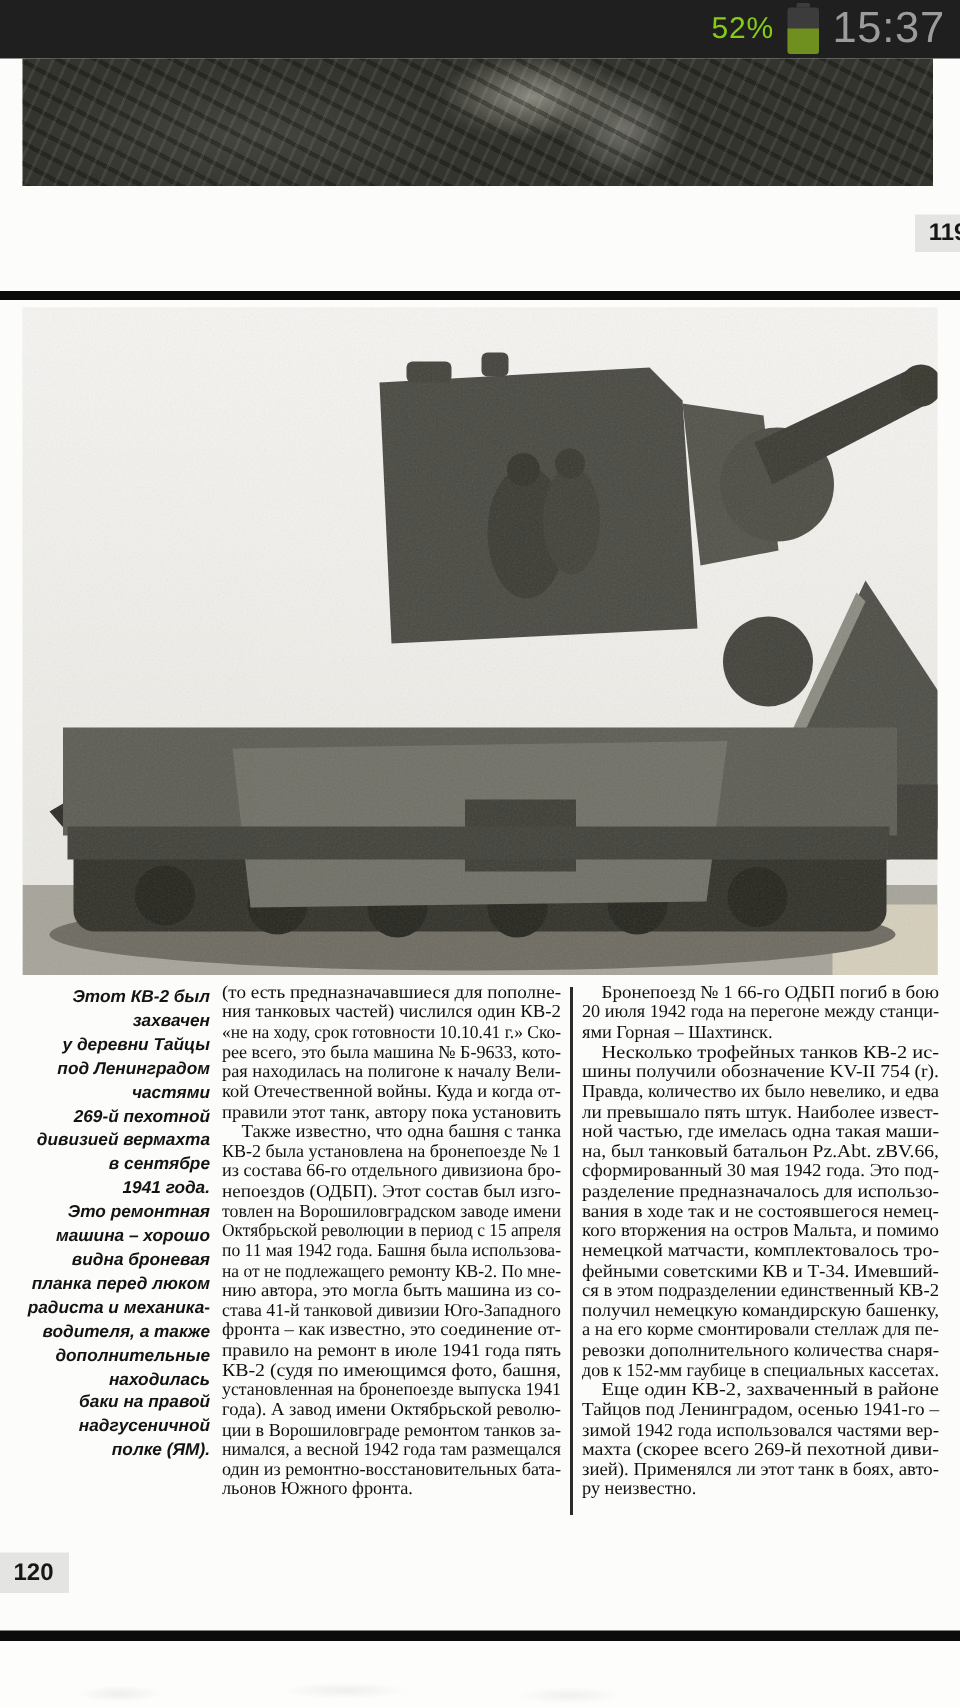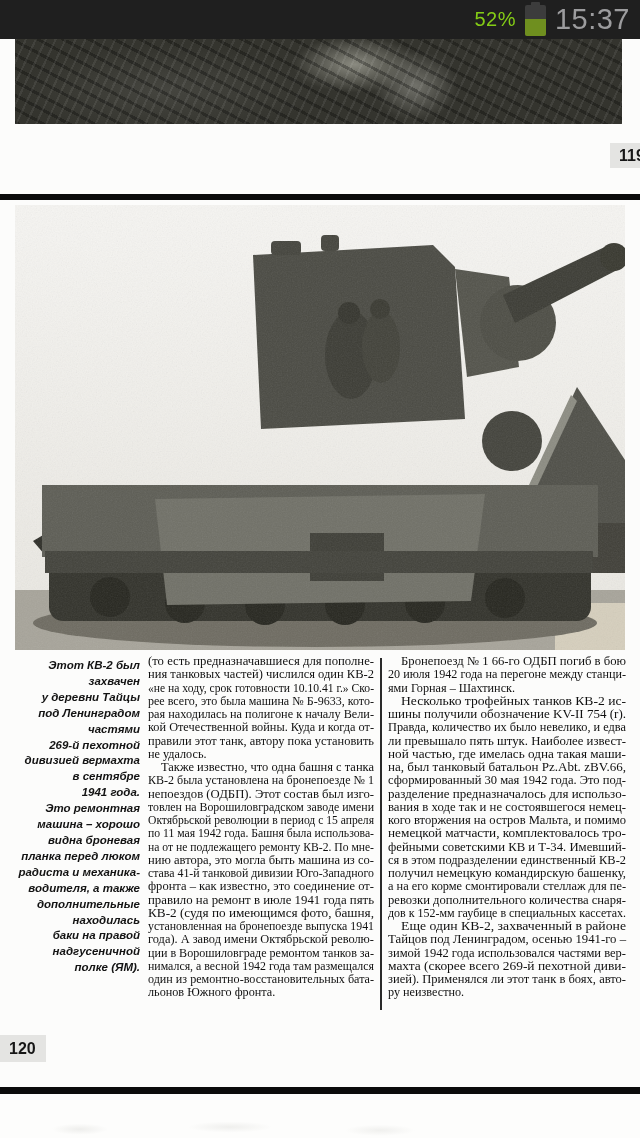--- a/index.html
+++ b/index.html
@@ -163,23 +163,23 @@
     </div>
 
   <div class="col col-mid">
       <div class="tline"><span class="ln" style="transform: scaleX(1.0428);">(то есть предназначавшиеся для пополне-</span></div>
       <div class="tline"><span class="ln" style="transform: scaleX(1.0265);">ния танковых частей) числился один КВ-2</span></div>
       <div class="tline"><span class="ln" style="transform: scaleX(0.9531);">«не на ходу, срок готовности 10.10.41 г.» Ско-</span></div>
       <div class="tline"><span class="ln" style="transform: scaleX(0.9885);">рее всего, это была машина № Б-9633, кото-</span></div>
       <div class="tline"><span class="ln" style="transform: scaleX(1.0045);">рая находилась на полигоне к началу Вели-</span></div>
       <div class="tline"><span class="ln" style="transform: scaleX(1.008);">кой Отечественной войны. Куда и когда от-</span></div>
       <div class="tline"><span class="ln" style="transform: scaleX(1.0169);">правили этот танк, автору пока установить</span></div>
-      <div class="tline lastline"><span class="ln" style="transform: scaleX(1);">не удалось.</span></div>
       <div class="tline indent"><span class="ln" style="transform: scaleX(1.0245);">Также известно, что одна башня с танка</span></div>
       <div class="tline"><span class="ln" style="transform: scaleX(0.9865);">КВ-2 была установлена на бронепоезде № 1</span></div>
+      <div class="tline"><span class="ln" style="transform: scaleX(0.9944);">из состава 66-го отдельного дивизиона бро-</span></div>
       <div class="tline"><span class="ln" style="transform: scaleX(1.0434);">непоездов (ОДБП). Этот состав был изго-</span></div>
       <div class="tline"><span class="ln" style="transform: scaleX(0.9735);">товлен на Ворошиловградском заводе имени</span></div>
       <div class="tline"><span class="ln" style="transform: scaleX(0.9517);">Октябрьской революции в период с 15 апреля</span></div>
       <div class="tline"><span class="ln" style="transform: scaleX(0.9595);">по 11 мая 1942 года. Башня была использова-</span></div>
       <div class="tline"><span class="ln" style="transform: scaleX(0.9537);">на от не подлежащего ремонту КВ-2. По мне-</span></div>
       <div class="tline"><span class="ln" style="transform: scaleX(1.0302);">нию автора, это могла быть машина из со-</span></div>
       <div class="tline"><span class="ln" style="transform: scaleX(0.9722);">става 41-й танковой дивизии Юго-Западного</span></div>
       <div class="tline"><span class="ln" style="transform: scaleX(1.0278);">фронта – как известно, это соединение от-</span></div>
       <div class="tline"><span class="ln" style="transform: scaleX(1.0516);">правило на ремонт в июле 1941 года пять</span></div>
       <div class="tline"><span class="ln" style="transform: scaleX(1.0845);">КВ-2 (судя по имеющимся фото, башня,</span></div>

